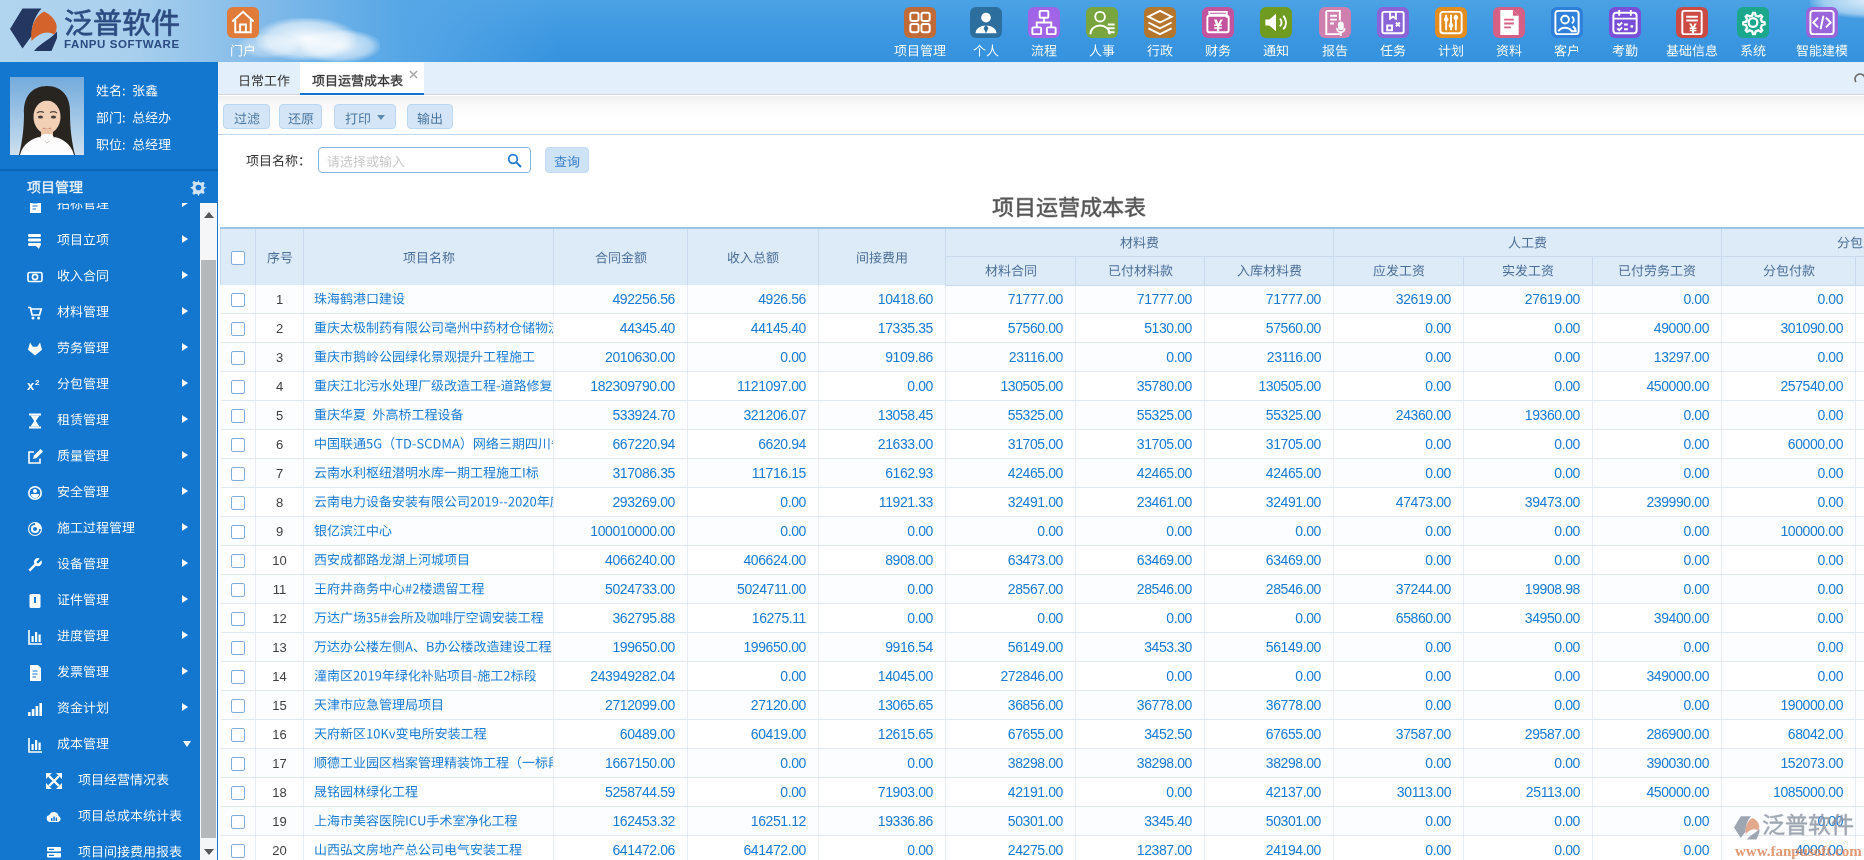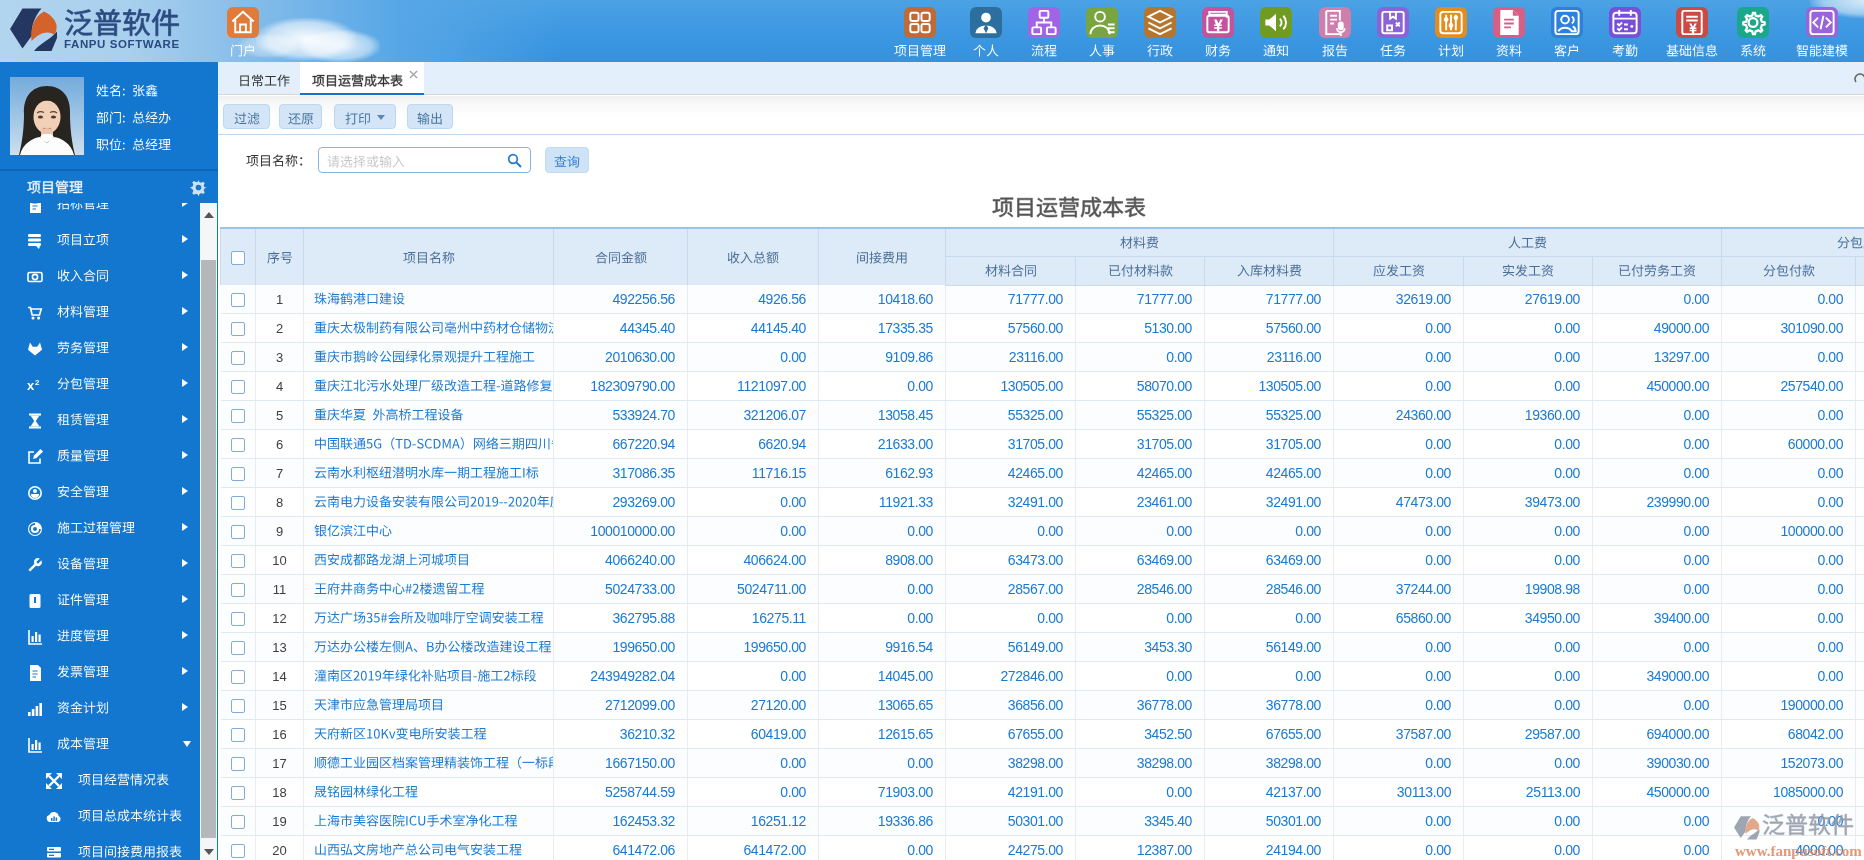--- a/index.html
+++ b/index.html
@@ -1380,21 +1380,21 @@
                   <use href="#G8DEF" x="15347"></use>
                   <use href="#G4FEE" x="16347"></use>
                   <use href="#G590D" x="17347"></use>
                 </g>
               </svg></div>
           </td>
           <td class="num">182309790.00</td>
           <td class="num">1121097.00</td>
           <td class="num">0.00</td>
           <td class="num">130505.00</td>
-          <td class="num">58070.00</td>
+          <td class="num">35780.00</td>
           <td class="num">130505.00</td>
           <td class="num">0.00</td>
           <td class="num">0.00</td>
           <td class="num">450000.00</td>
           <td class="num">257540.00</td>
           <td></td>
         </tr>
         <tr>
           <td class="chk"><span class="cb"></span></td>
           <td class="idx">5</td>
@@ -1819,29 +1819,29 @@
                   <use href="#G53D8" x="6277"></use>
                   <use href="#G7535" x="7277"></use>
                   <use href="#G6240" x="8277"></use>
                   <use href="#G5B89" x="9277"></use>
                   <use href="#G88C5" x="10277"></use>
                   <use href="#G5DE5" x="11277"></use>
                   <use href="#G7A0B" x="12277"></use>
                 </g>
               </svg></div>
           </td>
-          <td class="num">36210.32</td>
+          <td class="num">60489.00</td>
           <td class="num">60419.00</td>
           <td class="num">12615.65</td>
           <td class="num">67655.00</td>
           <td class="num">3452.50</td>
           <td class="num">67655.00</td>
           <td class="num">37587.00</td>
           <td class="num">29587.00</td>
-          <td class="num">694000.00</td>
+          <td class="num">286900.00</td>
           <td class="num">68042.00</td>
           <td></td>
         </tr>
         <tr>
           <td class="chk"><span class="cb"></span></td>
           <td class="idx">17</td>
           <td class="name">
             <div style="overflow:hidden;width:240px;height:28px;padding-top:4px"><svg width="260" height="14" viewBox="0 0 260 14">
                 <g transform="translate(0 11.44) scale(0.01300 -0.01300)" fill="#1a7ad3">
                   <use href="#G987A" x="0"></use>

